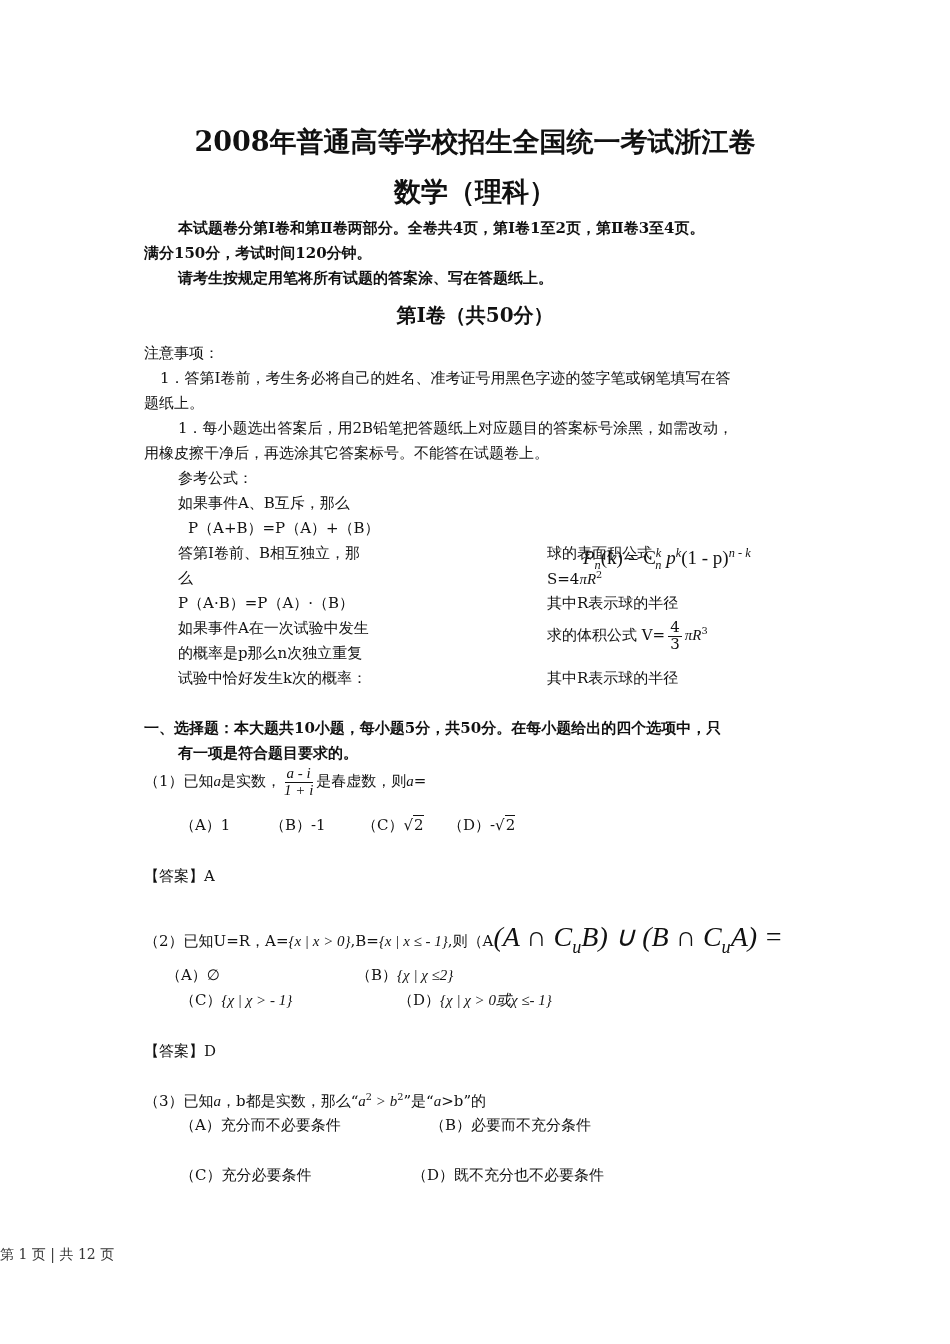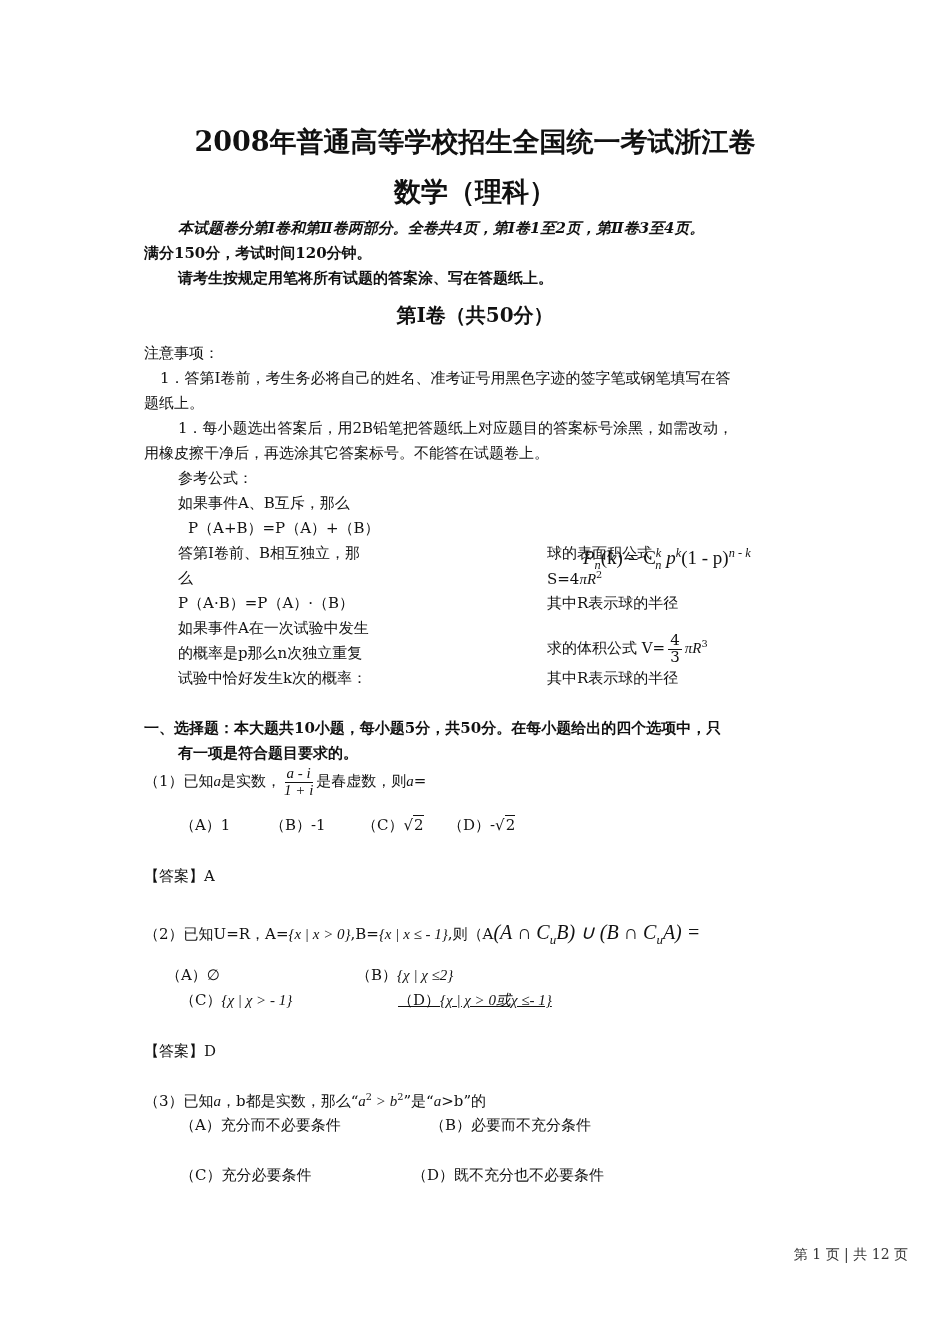--- a/index.html
+++ b/index.html
@@ -18,21 +18,21 @@
     .sqrt { border-top: 1px solid #111; padding-left: 1px; }
     .set { font-family: "Liberation Serif", serif; font-style: italic; }
     .footer { font-size: 14px; color: #333; }
   </style>
 </head>
 <body>
 
 <div class="abs title" style="top:124px;">2008年普通高等学校招生全国统一考试浙江卷</div>
 <div class="abs title" style="top:174px;">数学（理科）</div>
 
-<div class="abs p bold" style="left:178px; top:219px;font-style:italic;">本试题卷分第Ⅰ卷和第Ⅱ卷两部分。全卷共4页，第Ⅰ卷1至2页，第Ⅱ卷3至4页。</div>
+<div class="abs p bold" style="left:178px; top:219px;">本试题卷分第Ⅰ卷和第Ⅱ卷两部分。全卷共4页，第Ⅰ卷1至2页，第Ⅱ卷3至4页。</div>
 <div class="abs p bold" style="left:144px; top:244px;">满分150分，考试时间120分钟。</div>
 <div class="abs p bold" style="left:178px; top:269px;">请考生按规定用笔将所有试题的答案涂、写在答题纸上。</div>
 
 <div class="abs bold" style="left:0; width:950px; text-align:center; top:302px; font-size:20px;">第Ⅰ卷（共50分）</div>
 
 <div class="abs p" style="left:144px; top:344px;">注意事项：</div>
 <div class="abs p" style="left:160px; top:369px;">1．答第Ⅰ卷前，考生务必将自己的姓名、准考证号用黑色字迹的签字笔或钢笔填写在答</div>
 <div class="abs p" style="left:144px; top:394px;">题纸上。</div>
 <div class="abs p" style="left:178px; top:419px;">1．每小题选出答案后，用2B铅笔把答题纸上对应题目的答案标号涂黑，如需改动，</div>
 <div class="abs p" style="left:144px; top:444px;">用橡皮擦干净后，再选涂其它答案标号。不能答在试题卷上。</div>
@@ -49,21 +49,21 @@
 
 <div class="abs math" style="left:583px; top:502px; font-size:19px;">
   <span class="ital">P</span><span class="sub ital">n</span><span>(k) = C</span><span class="sup ital">k</span><span class="sub ital" style="margin-left:-6px;">n</span><span class="ital"> p</span><span class="sup ital">k</span><span>(1 - p)</span><span class="sup ital">n - k</span>
 </div>
 
 <div class="abs p" style="left:547px; top:544px;">球的表面积公式</div>
 <div class="abs p" style="left:547px; top:569px;">
   <span>S=4</span><span class="ital">πR</span><span class="sup">2</span>
 </div>
 <div class="abs p" style="left:547px; top:594px;">其中R表示球的半径</div>
-<div class="abs p" style="left:547px; top:620px;margin-top:13px;">
+<div class="abs p" style="left:547px; top:620px;">
   <span>求的体积公式 V=</span><span class="frac">
       <span class="num">4</span>
       <span>3</span>
     </span><span class="ital">πR</span><span class="sup">3</span>
 </div>
 <div class="abs p" style="left:547px; top:669px;">其中R表示球的半径</div>
 
 <div class="abs p bold" style="left:144px; top:719px;">一、选择题：本大题共10小题，每小题5分，共50分。在每小题给出的四个选项中，只</div>
 <div class="abs p bold" style="left:178px; top:744px;">有一项是符合题目要求的。</div>
 
@@ -74,30 +74,30 @@
     </span><span>是春虚数，则</span><span class="ital">a</span><span>=</span>
 </div>
 <div class="abs p" style="left:180px; top:816px;">（A）1</div>
 <div class="abs p" style="left:270px; top:816px;">（B）-1</div>
 <div class="abs p" style="left:362px; top:816px;"><span>（C）</span>√<span class="sqrt">2</span></div>
 <div class="abs p" style="left:448px; top:816px;"><span>（D）-</span>√<span class="sqrt">2</span></div>
 
 <div class="abs p" style="left:144px; top:867px;"><span>【答案】</span><span>A</span></div>
 
 <div class="abs p" style="left:144px; top:920px;">
-  <span>（2）</span><span>已知U=R，A=</span><span class="set">{x | x &gt; 0}</span><span>,B=</span><span class="set">{x | x ≤ - 1}</span><span>,则（A</span><span class="ital" style="font-size:20px;margin-top:16px;"><span>(A ∩ C</span><span class="sub">u</span><span>B) ∪ (B ∩ C</span><span class="sub">u</span><span>A) =</span></span>
+  <span>（2）</span><span>已知U=R，A=</span><span class="set">{x | x &gt; 0}</span><span>,B=</span><span class="set">{x | x ≤ - 1}</span><span>,则（A</span><span class="ital" style="font-size:28px;margin-top:16px;"><span>(A ∩ C</span><span class="sub">u</span><span>B) ∪ (B ∩ C</span><span class="sub">u</span><span>A) =</span></span>
 </div>
 <div class="abs p" style="left:166px; top:966px;"><span>（A）</span><span>∅</span></div>
 <div class="abs p" style="left:356px; top:966px;"><span>（B）</span><span class="set">{χ | χ ≤2}</span></div>
 <div class="abs p" style="left:180px; top:991px;"><span>（C）</span><span class="set">{χ | χ &gt; - 1}</span></div>
-<div class="abs p" style="left:398px; top:991px;text-decoration:underline;"><span>（D）</span><span class="set">{χ | χ &gt; 0或χ ≤- 1}</span></div>
+<div class="abs p" style="left:398px; top:991px;"><span>（D）</span><span class="set">{χ | χ &gt; 0或χ ≤- 1}</span></div>
 
 <div class="abs p" style="left:144px; top:1042px;"><span>【答案】</span><span>D</span></div>
 
 <div class="abs p" style="left:144px; top:1091px;">
   <span>（3）</span><span>已知</span><span class="ital">a</span><span>，b都是实数，那么“</span><span class="ital">a</span><span class="sup">2</span><span class="ital"> &gt; b</span><span class="sup">2</span><span>”是“</span><span class="ital">a</span><span>&gt;b”的</span>
 </div>
 <div class="abs p" style="left:180px; top:1116px;">（A）充分而不必要条件</div>
 <div class="abs p" style="left:430px; top:1116px;">（B）必要而不充分条件</div>
 <div class="abs p" style="left:180px; top:1166px;">（C）充分必要条件</div>
 <div class="abs p" style="left:412px; top:1166px;">（D）既不充分也不必要条件</div>
 
-<div class="abs footer" style="left:0; width:908px; text-align:right; top:1246px;">第 1 页 | 共 12 页</div>
+<div class="abs footer" style="left:0; width:908px; text-align:left; top:1246px;">第 1 页 | 共 12 页</div>
 
 </body></html>

